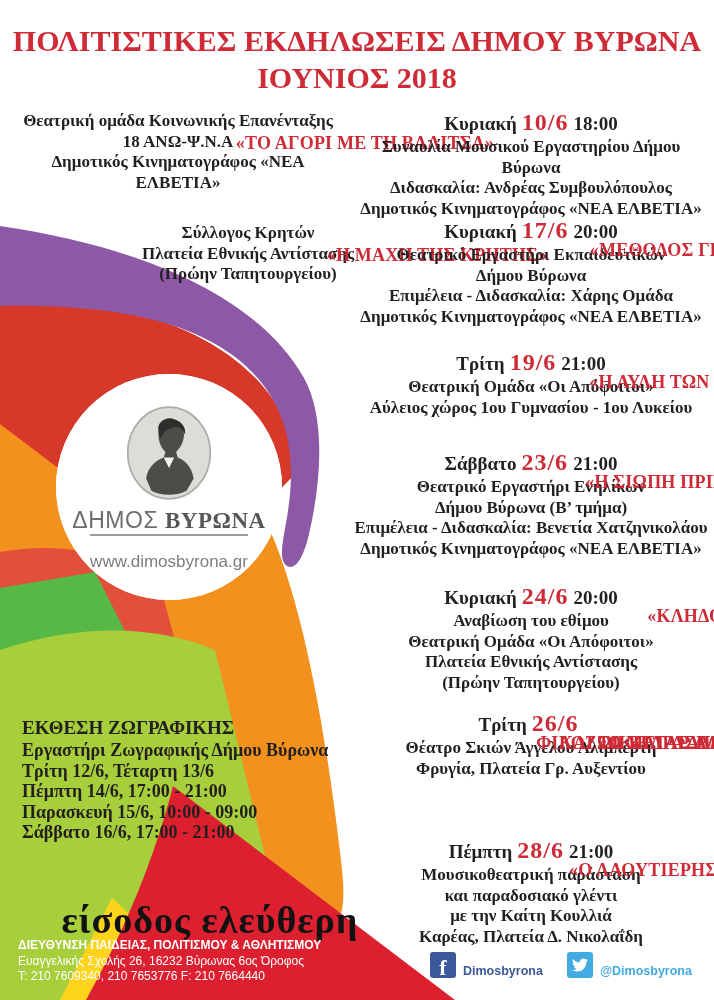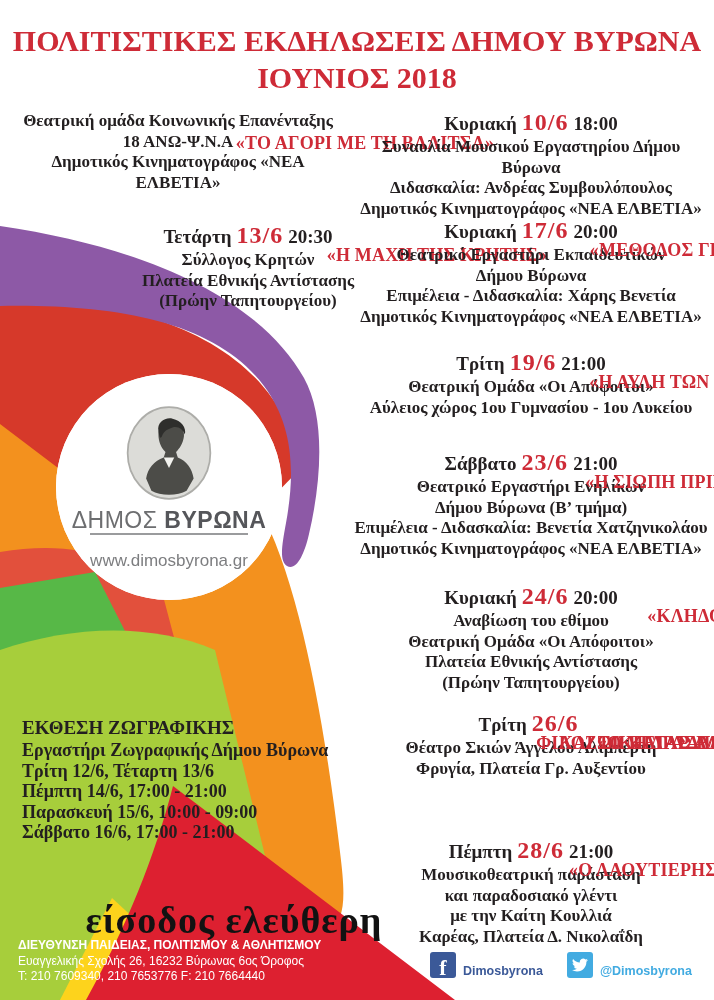--- a/index.html
+++ b/index.html
@@ -10,27 +10,27 @@
          color:var(--accent,#ce2b37);font-weight:bold;font-size:30px;line-height:1.24;}
   .event{position:absolute;text-align:center;z-index:3;color:var(--text,#231f20);}
   .dayline{font-size:19px;font-weight:bold;line-height:24px;margin-bottom:1px;}
   .dayline .date{color:var(--accent,#ce2b37);font-size:24px;margin:0 5px;letter-spacing:1px;}
   .row{font-size:17px;line-height:20.5px;font-weight:bold;}
   .row.title{font-size:18px;letter-spacing:.2px;}
   .exhibition{position:absolute;left:22px;top:716px;width:330px;text-align:left;z-index:3;}
   .exhibition .ex-title{font-size:19px;font-weight:bold;line-height:24px;}
   .exhibition .row{text-align:left;font-size:18px;line-height:20.5px;}
   .free-entry{position:absolute;left:55px;top:898px;width:310px;text-align:center;z-index:3;
-              font-size:38px;font-weight:bold;color:#121212;letter-spacing:1px;margin-left:24px;}
+              font-size:38px;font-weight:bold;color:#121212;letter-spacing:1px;}
   .logo{position:absolute;left:56px;top:374px;width:226px;height:226px;border-radius:50%;
         background:#fff;z-index:2;text-align:center;}
   .logo .portrait{margin-top:30px;}
   .logo-name{font-family:"Liberation Sans",sans-serif;font-size:23px;color:#6d6e70;
              letter-spacing:.5px;line-height:24px;margin-top:2px;}
-  .logo-name b{color:#55565a;}
+  .logo-name b{color:#55565a;font-family:Liberation Serif, serif;}
   .logo-url{font-family:"Liberation Sans",sans-serif;font-size:17px;color:#7d7e80;
             display:inline-block;border-top:2px solid #9a9b9d;padding-top:16px;margin-top:1px;}
   .footer-info{position:absolute;left:18px;top:938px;z-index:3;color:#fff;
                font-family:"Liberation Sans",sans-serif;font-size:12px;line-height:15.5px;}
   .footer-info .fl0{font-weight:bold;}
   .socials{position:absolute;left:430px;top:952px;z-index:3;display:flex;gap:24px;align-items:center;
            font-family:"Liberation Sans",sans-serif;}
   .social{display:flex;align-items:center;gap:7px;cursor:pointer;}
   .social .ic{width:26px;height:26px;border-radius:3px;display:flex;align-items:center;justify-content:center;}
   .social.facebook .ic{background:var(--facebook,#3b5998);}
@@ -80,38 +80,37 @@
   </div>
 
   <div id="events">
       <div class="event" style="top: 111px; left: 8px; width: 340px;">
         <div class="row title">«ΤΟ ΑΓΟΡΙ ΜΕ ΤΗ ΒΑΛΙΤΣΑ»</div>
         <div class="row">Θεατρική ομάδα Κοινωνικής Επανένταξης</div>
         <div class="row">18 ΑΝΩ-Ψ.Ν.Α</div>
         <div class="row">Δημοτικός Κινηματογράφος «ΝΕΑ ΕΛΒΕΤΙΑ»</div>
       </div>
       <div class="event" style="top: 223px; left: 80px; width: 336px;">
-        <div class="dayline"><span class="day">Τετάρτη</span><span class="date">13/6</span><span class="time">20:30</span></div>
         <div class="row title">«Η ΜΑΧΗ ΤΗΣ ΚΡΗΤΗΣ»</div>
         <div class="row">Σύλλογος Κρητών</div>
         <div class="row">Πλατεία Εθνικής Αντίστασης</div>
         <div class="row">(Πρώην Ταπητουργείου)</div>
       </div>
       <div class="event" style="top: 110px; left: 352px; width: 358px;">
         <div class="dayline"><span class="day">Κυριακή</span><span class="date">10/6</span><span class="time">18:00</span></div>
         <div class="row">Συναυλία Μουσικού Εργαστηρίου Δήμου Βύρωνα</div>
         <div class="row">Διδασκαλία: Ανδρέας Συμβουλόπουλος</div>
         <div class="row">Δημοτικός Κινηματογράφος «ΝΕΑ ΕΛΒΕΤΙΑ»</div>
       </div>
       <div class="event" style="top: 218px; left: 352px; width: 358px;">
         <div class="dayline"><span class="day">Κυριακή</span><span class="date">17/6</span><span class="time">20:00</span></div>
         <div class="row title">«ΜΕΘΟΔΟΣ ΓΚΡΟΝΧΟΛΜ»</div>
         <div class="row">Θεατρικό Εργαστήρι Εκπαιδευτικών</div>
         <div class="row">Δήμου Βύρωνα</div>
-        <div class="row">Επιμέλεια - Διδασκαλία: Χάρης Βενετία</div>
+        <div class="row">Επιμέλεια - Διδασκαλία: Χάρης Ομάδα</div>
         <div class="row">Δημοτικός Κινηματογράφος «ΝΕΑ ΕΛΒΕΤΙΑ»</div>
       </div>
       <div class="event" style="top: 350px; left: 352px; width: 358px;">
         <div class="dayline"><span class="day">Τρίτη</span><span class="date">19/6</span><span class="time">21:00</span></div>
         <div class="row title">«Η ΑΥΛΗ ΤΩΝ ΘΑΥΜΑΤΩΝ»</div>
         <div class="row">Θεατρική Ομάδα «Οι Απόφοιτοι»</div>
         <div class="row">Αύλειος χώρος 1ου Γυμνασίου - 1ου Λυκείου</div>
       </div>
       <div class="event" style="top: 450px; left: 352px; width: 358px;">
         <div class="dayline"><span class="day">Σάββατο</span><span class="date">23/6</span><span class="time">21:00</span></div>

